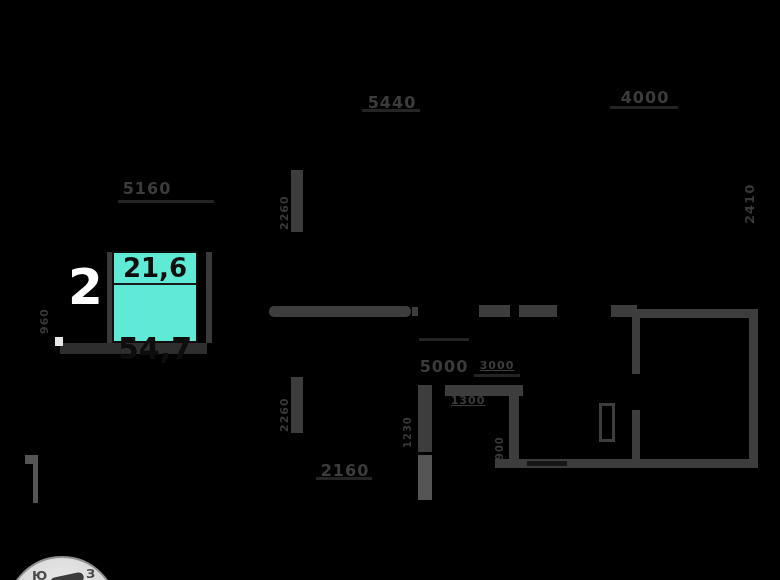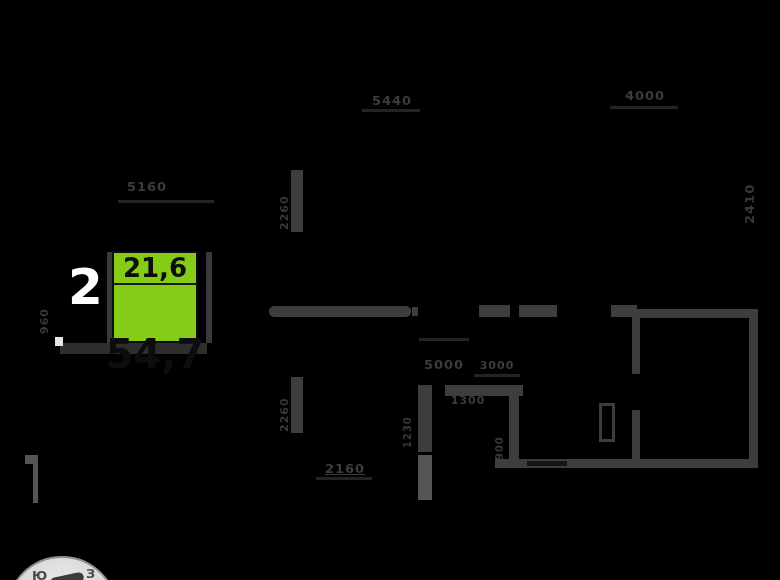--- a/index.html
+++ b/index.html
@@ -1,33 +1,33 @@
 <!DOCTYPE html>
 <html><head>
 <meta charset="utf-8">
 <style>
   html,body{margin:0;padding:0;background:#000;}
   #stage{position:relative;width:780px;height:580px;background:#000;overflow:hidden;
          font-family:"DejaVu Sans",sans-serif;}
   .wall{position:absolute;background:#3d3d3d;}
   .wall.dark{background:#2e2e2e;}
   .wall.light{background:#555;}
-  .dim{position:absolute;color:#3c3c3c;font-weight:700;font-size:13px;letter-spacing:1px;
+  .dim{position:absolute;color:#3c3c3c;font-weight:700;font-size:16px;letter-spacing:1px;
        text-align:center;white-space:nowrap;}
-  .dim.small{font-size:11px;}
+  .dim.small{font-size:11px;text-decoration:underline;}
   .vtext{position:absolute;writing-mode:vertical-rl;transform:rotate(180deg);
          color:#383838;font-weight:700;font-size:11px;letter-spacing:1px;white-space:nowrap;}
   .dimline{position:absolute;background:#242424;height:3px;}
   
   .badge-num{position:absolute;left:68px;top:262px;color:#fff;font-weight:700;font-size:50px;line-height:1;}
-  .badge-box{position:absolute;left:112px;top:251px;width:86px;height:92px;background:#84cc16;
+  .badge-box{position:absolute;left:112px;top:251px;width:86px;height:92px;background:#5eead4;
              border:2px solid #0d0d0d;box-sizing:border-box;display:flex;flex-direction:column;}
   .badge-cell{flex:1;display:flex;align-items:center;justify-content:center;color:#0d0d0d;font-weight:700;}
   .badge-cell.top{border-bottom:2px solid #1a1a1a;font-size:26px;}
-  .badge-cell.bot{font-size:40px;margin-top:46px;}
+  .badge-cell.bot{font-size:30px;margin-top:46px;}
   .side-tab{position:absolute;width:6px;height:91px;top:252px;background:#3a3a3a;}
   
   .door-leaf{position:absolute;left:599px;top:403px;width:16px;height:39px;background:#000;
              border:3px solid #3d3d3d;box-sizing:border-box;}
   
   .compass{position:absolute;left:6px;top:556px;width:112px;height:112px;border-radius:50%;
            background:radial-gradient(circle at 50% 35%, #efefef 0%, #d8d8d8 55%, #b5b5b5 100%);
            border:2px solid #8f8f8f;box-sizing:border-box;}
   .compass-label{position:absolute;color:#4a4a4a;font-weight:700;font-size:13px;}
   .compass-needle{position:absolute;left:42px;top:17px;width:34px;height:10px;background:#3c3c3c;

